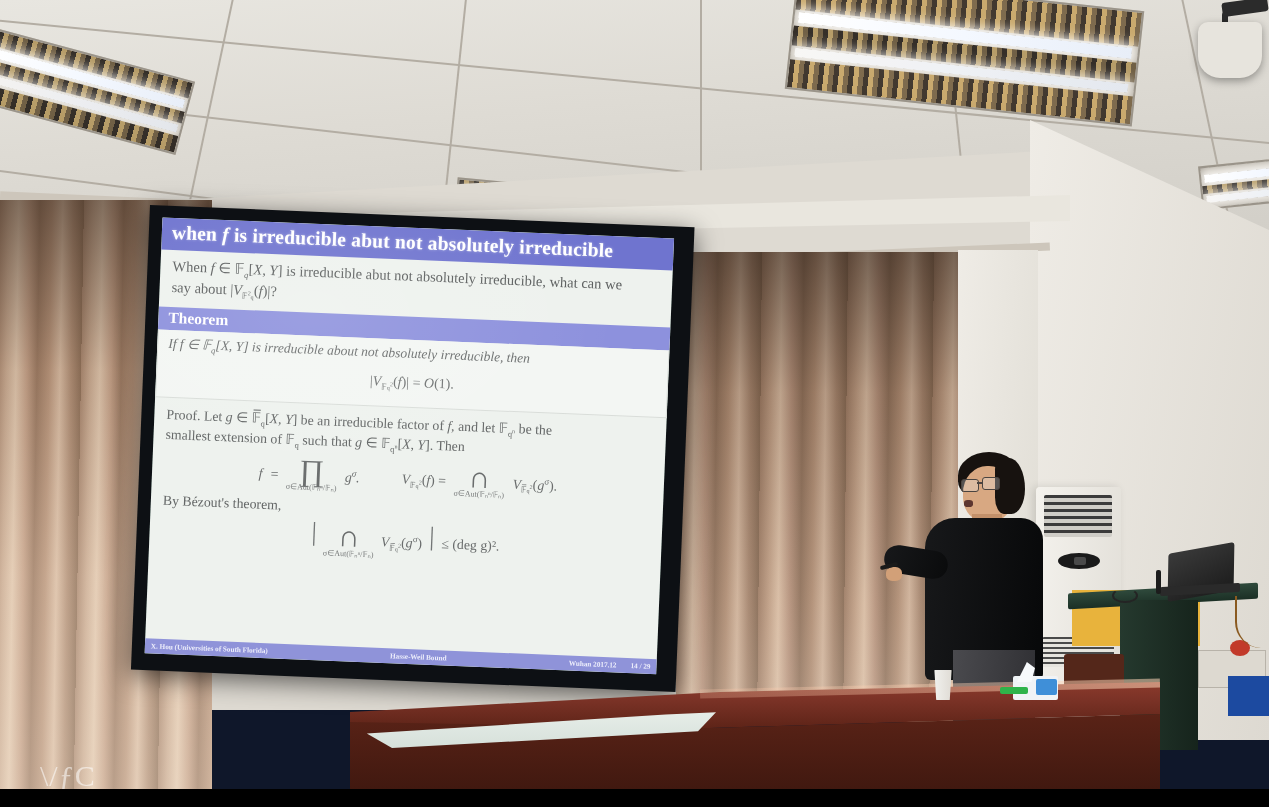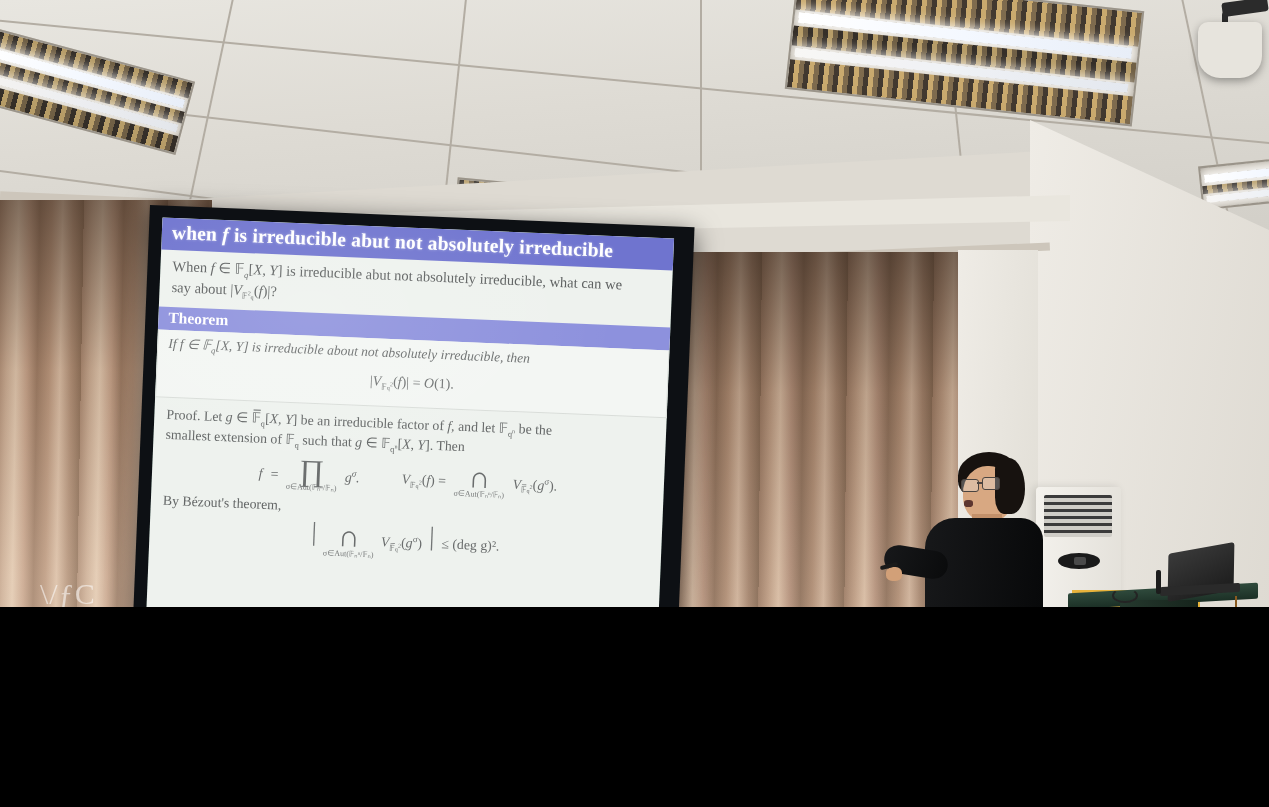--- a/index.html
+++ b/index.html
@@ -1,17 +1,17 @@
 <!DOCTYPE html>
 <html><head>
 <meta charset="utf-8">
 <style>
   html,body{margin:0;padding:0;background:#000;}
   body{font-family:"Liberation Serif",serif;}
-  #scene{position:relative;width:1269px;height:607px;overflow:hidden;background:#0f172a;}
+  #scene{position:relative;width:1269px;height:789px;overflow:hidden;background:#0f172a;}
 
   
   .ceiling{position:absolute;left:0;top:0;width:1269px;height:235px;
     background:linear-gradient(175deg,#e8e6e0 0%,#dedbd4 45%,#d2cfc8 100%);}
   .ceil-grid{position:absolute;left:0;top:0;width:100%;height:100%;overflow:hidden;}
   .cl{position:absolute;background:#b3ada3;transform-origin:0 0;}
   .troffer{position:absolute;background:#cfc8bb;border:2px solid #9a948a;
     box-shadow:inset 0 0 8px rgba(0,0,0,.25);overflow:hidden;}
   .tube{position:absolute;background:linear-gradient(90deg,#ffffff,#f4f8ff,#e8eef8);
     box-shadow:0 0 12px 4px rgba(255,255,255,.85);}

